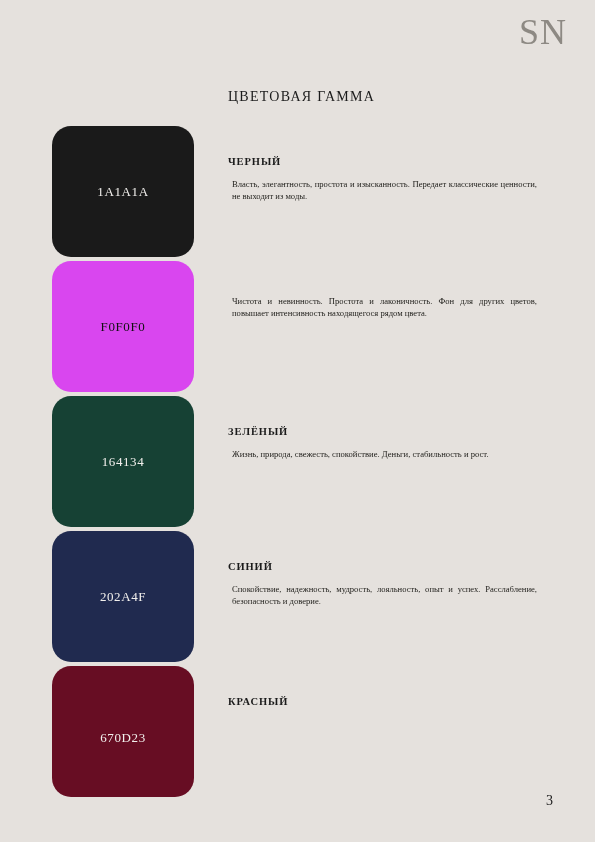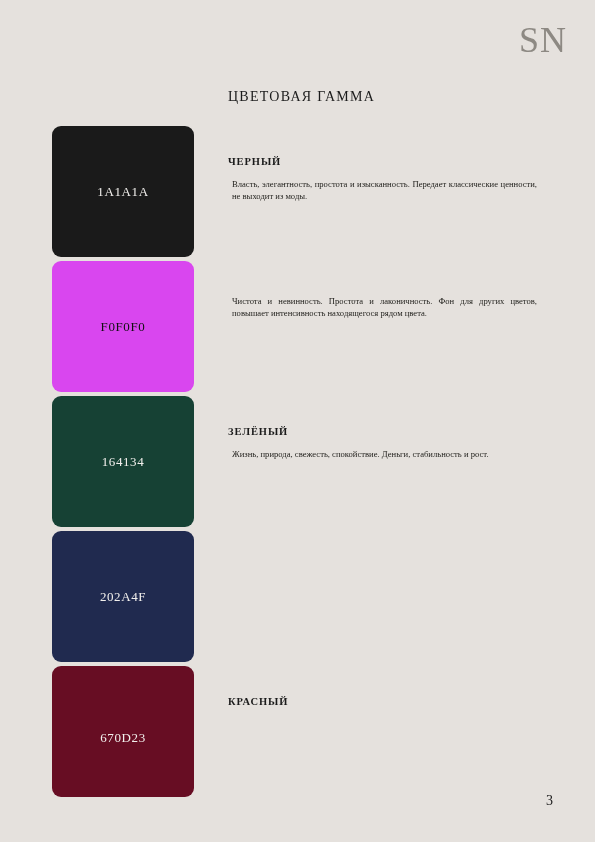--- a/index.html
+++ b/index.html
@@ -18,21 +18,21 @@
   .page {
     position: relative;
     width: 595px;
     height: 842px;
   }
 
   
   .brand-logo {
     position: absolute;
     right: 28px;
-    top: 22px;
+    top: 14px;
     font-family: "Liberation Serif", serif;
     font-size: 36px;
     letter-spacing: 1px;
     color: #8d8983;
     line-height: 1;
     font-weight: 400;
   }
 
   
   .page-title {
@@ -59,21 +59,21 @@
     position: relative;
     height: 135px;
   }
 
   .swatch {
     position: absolute;
     left: 52px;
     top: 0;
     width: 142px;
     height: 131px;
-    border-radius: 9px;
+    border-radius: 19px;
     display: flex;
     align-items: center;
     justify-content: center;
   }
 
   .swatch-hex {
     font-family: "Liberation Serif", serif;
     font-size: 13px;
     letter-spacing: 0.6px;
     font-weight: 400;
@@ -153,20 +153,24 @@
       <div class="swatch-info">
         <p class="swatch-name">ЗЕЛЁНЫЙ</p>
         <p class="swatch-desc">Жизнь, природа, свежесть, спокойствие. Деньги, стабильность и рост.</p>
       </div>
     </div>
 
     <div class="palette-row">
       <div class="swatch" style="background: rgb(32, 42, 79);">
         <span class="swatch-hex" style="color: rgb(242, 240, 237);">202A4F</span>
       </div>
+      <div class="swatch-info">
+        <p class="swatch-name">СИНИЙ</p>
+        <p class="swatch-desc">Спокойствие, надежность, мудрость, лояльность, опыт и успех. Расслабление, безопасность и доверие.</p>
+      </div>
     </div>
 
     <div class="palette-row">
       <div class="swatch" style="background: rgb(103, 13, 35);">
         <span class="swatch-hex" style="color: rgb(242, 240, 237); margin-top: 12px;">670D23</span>
       </div>
       <div class="swatch-info">
         <p class="swatch-name">КРАСНЫЙ</p>
       </div>
     </div>

